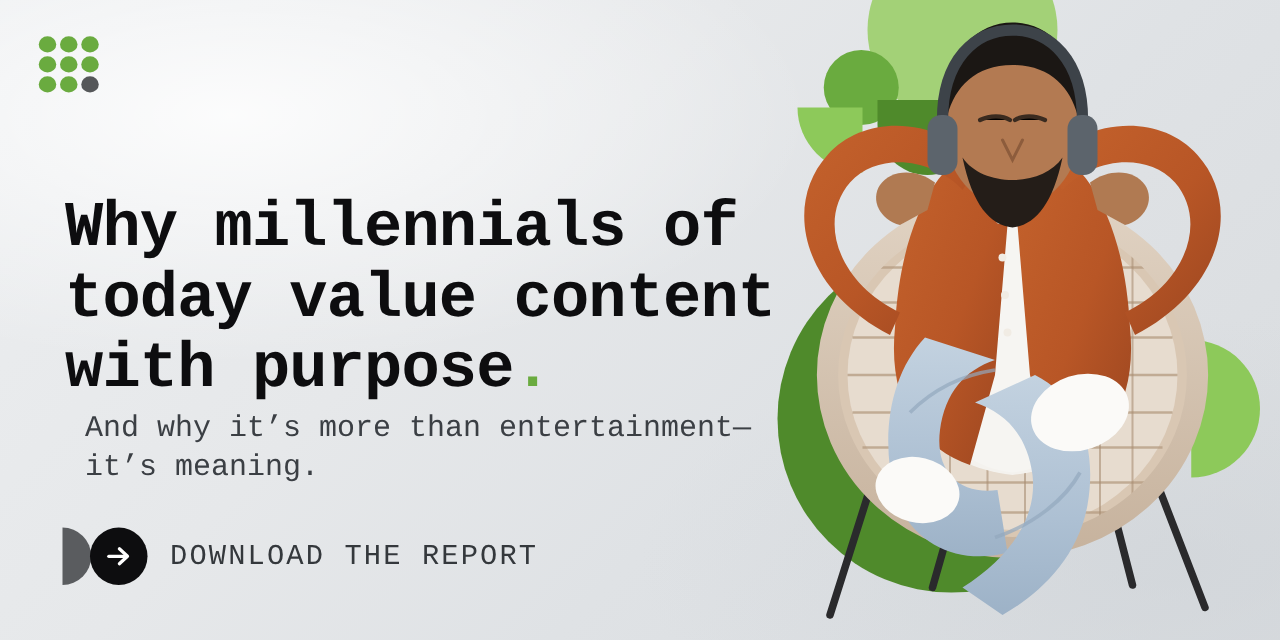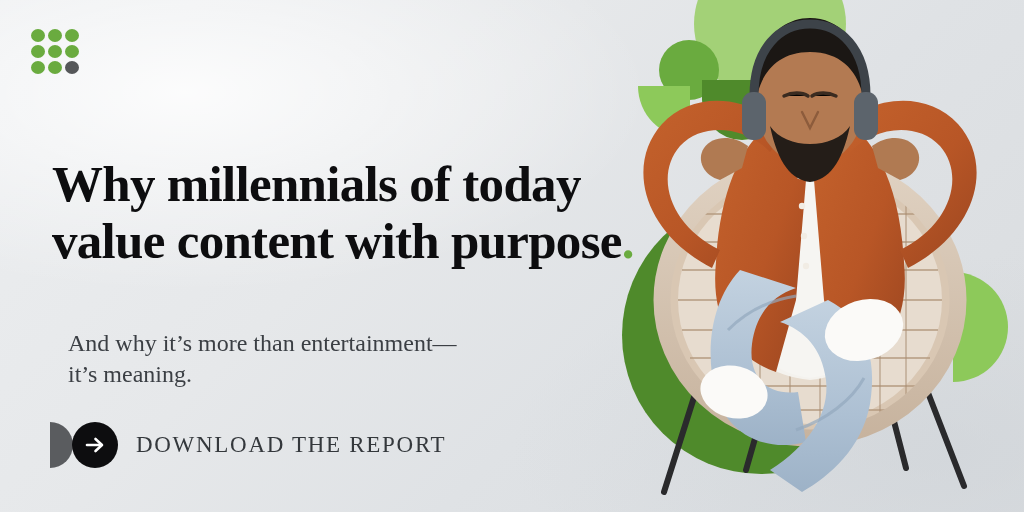--- a/index.html
+++ b/index.html
@@ -5,21 +5,21 @@
   html, body {
     margin: 0;
     padding: 0;
     background: #ffffff;
   }
   .banner {
     position: relative;
     width: 1024px;
     height: 512px;
     overflow: hidden;
-    font-family: Liberation Serif, serif;
+    font-family: Liberation Mono, monospace;
     background: linear-gradient(135deg, #eceef0 0%, #e6e8ea 38%, #dfe2e5 62%, #d9dcdf 100%);
   }
   .bg-soft {
     position: absolute;
     inset: 0;
     background:
       radial-gradient(ellipse 70% 60% at 18% 18%, rgba(255,255,255,0.85) 0%, rgba(255,255,255,0) 65%),
       radial-gradient(ellipse 60% 55% at 92% 88%, rgba(205,210,215,0.55) 0%, rgba(205,210,215,0) 70%);
     pointer-events: none;
   }

